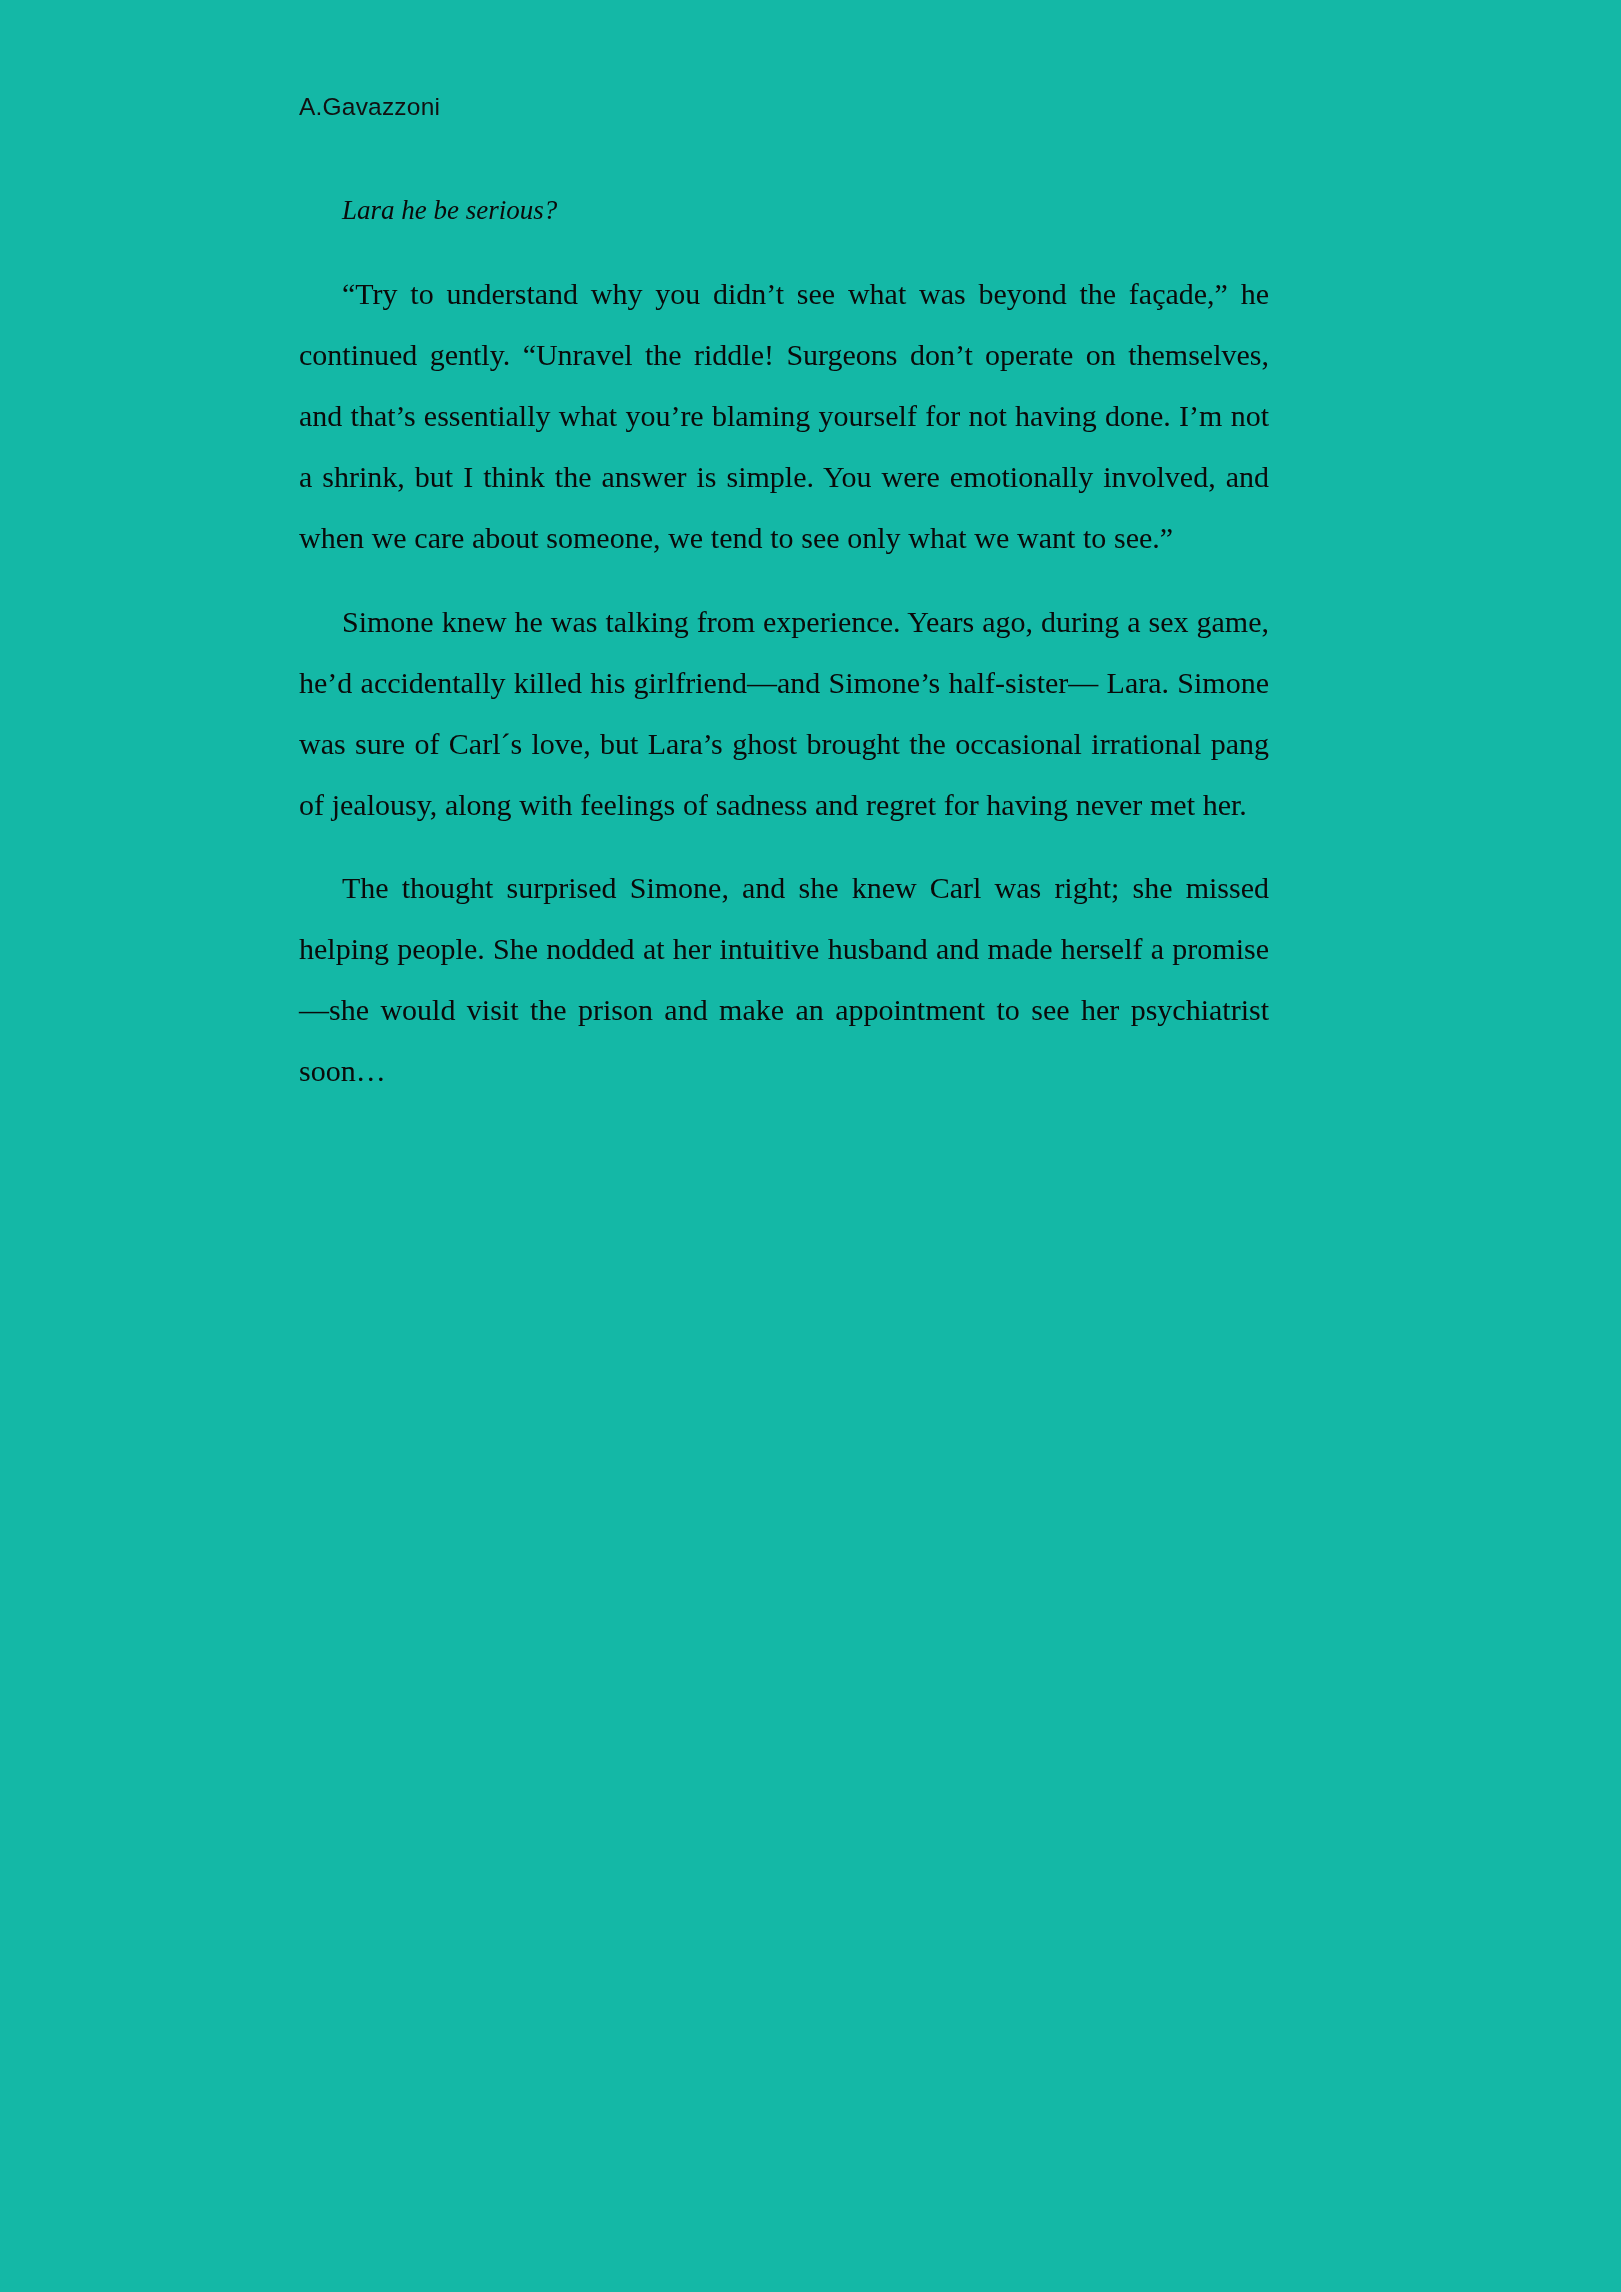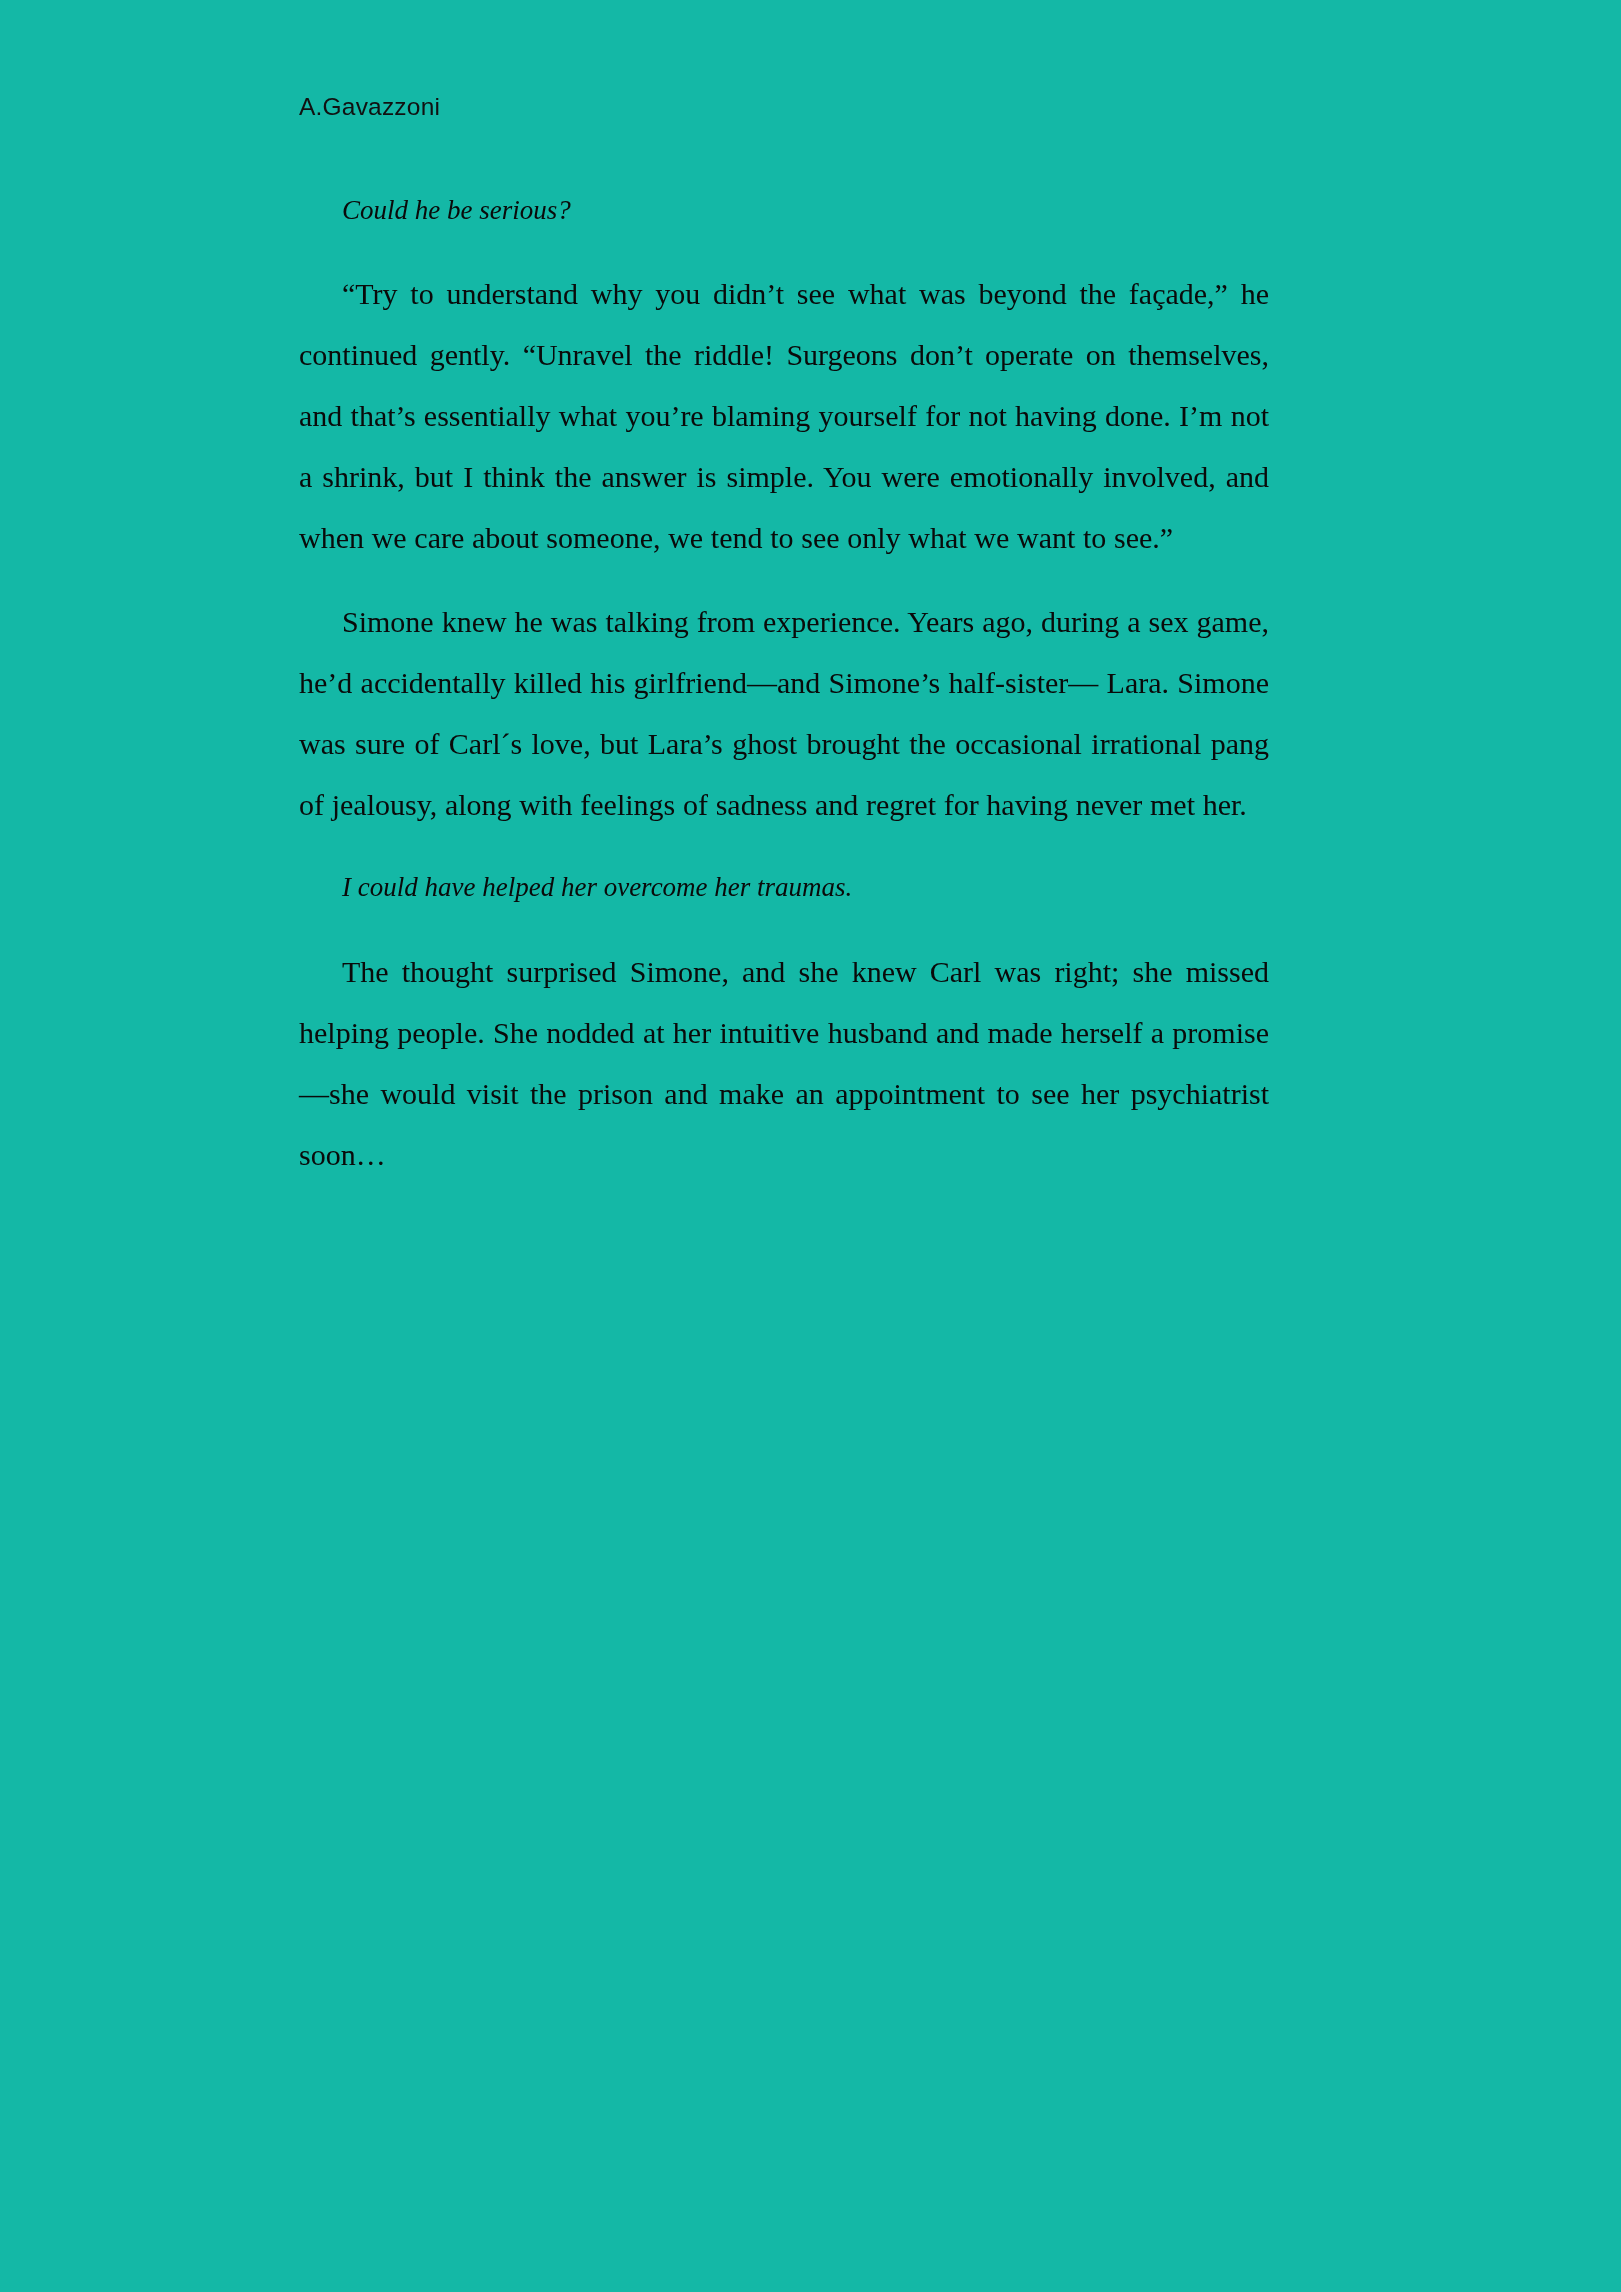--- a/index.html
+++ b/index.html
@@ -64,21 +64,20 @@
   }
 </style>
 </head>
 <body>
 
 <div id="page" style="background: #14b8a6; color: rgb(10, 10, 10);">
 
   <div id="running-head">A.Gavazzoni</div>
 
   <div id="body-column">
-      <p class="thought">Could he be serious?</p>
+      <p class="thought">Lara he be serious?</p>
       <p class="para">“Try to understand why you didn’t see what was beyond the façade,” he continued gently. “Unravel the riddle! Surgeons don’t operate on themselves, and that’s essentially what you’re blaming yourself for not having done. I’m not a shrink, but I think the answer is simple. You were emotionally involved, and when we care about someone, we tend to see only what we want to see.”</p>
       <p class="para">Simone knew he was talking from experience. Years ago, during a sex game, he’d accidentally killed his girlfriend—and Simone’s half-sister— Lara. Simone was sure of Carl´s love, but Lara’s ghost brought the occasional irrational pang of jealousy, along with feelings of sadness and regret for having never met her.</p>
-      <p class="thought">I could have helped her overcome her traumas.</p>
       <p class="para">The thought surprised Simone, and she knew Carl was right; she missed helping people. She nodded at her intuitive husband and made herself a promise—she would visit the prison and make an appointment to see her psychiatrist soon…</p>
     </div>
 
 </div>
 
 
 </body></html>

